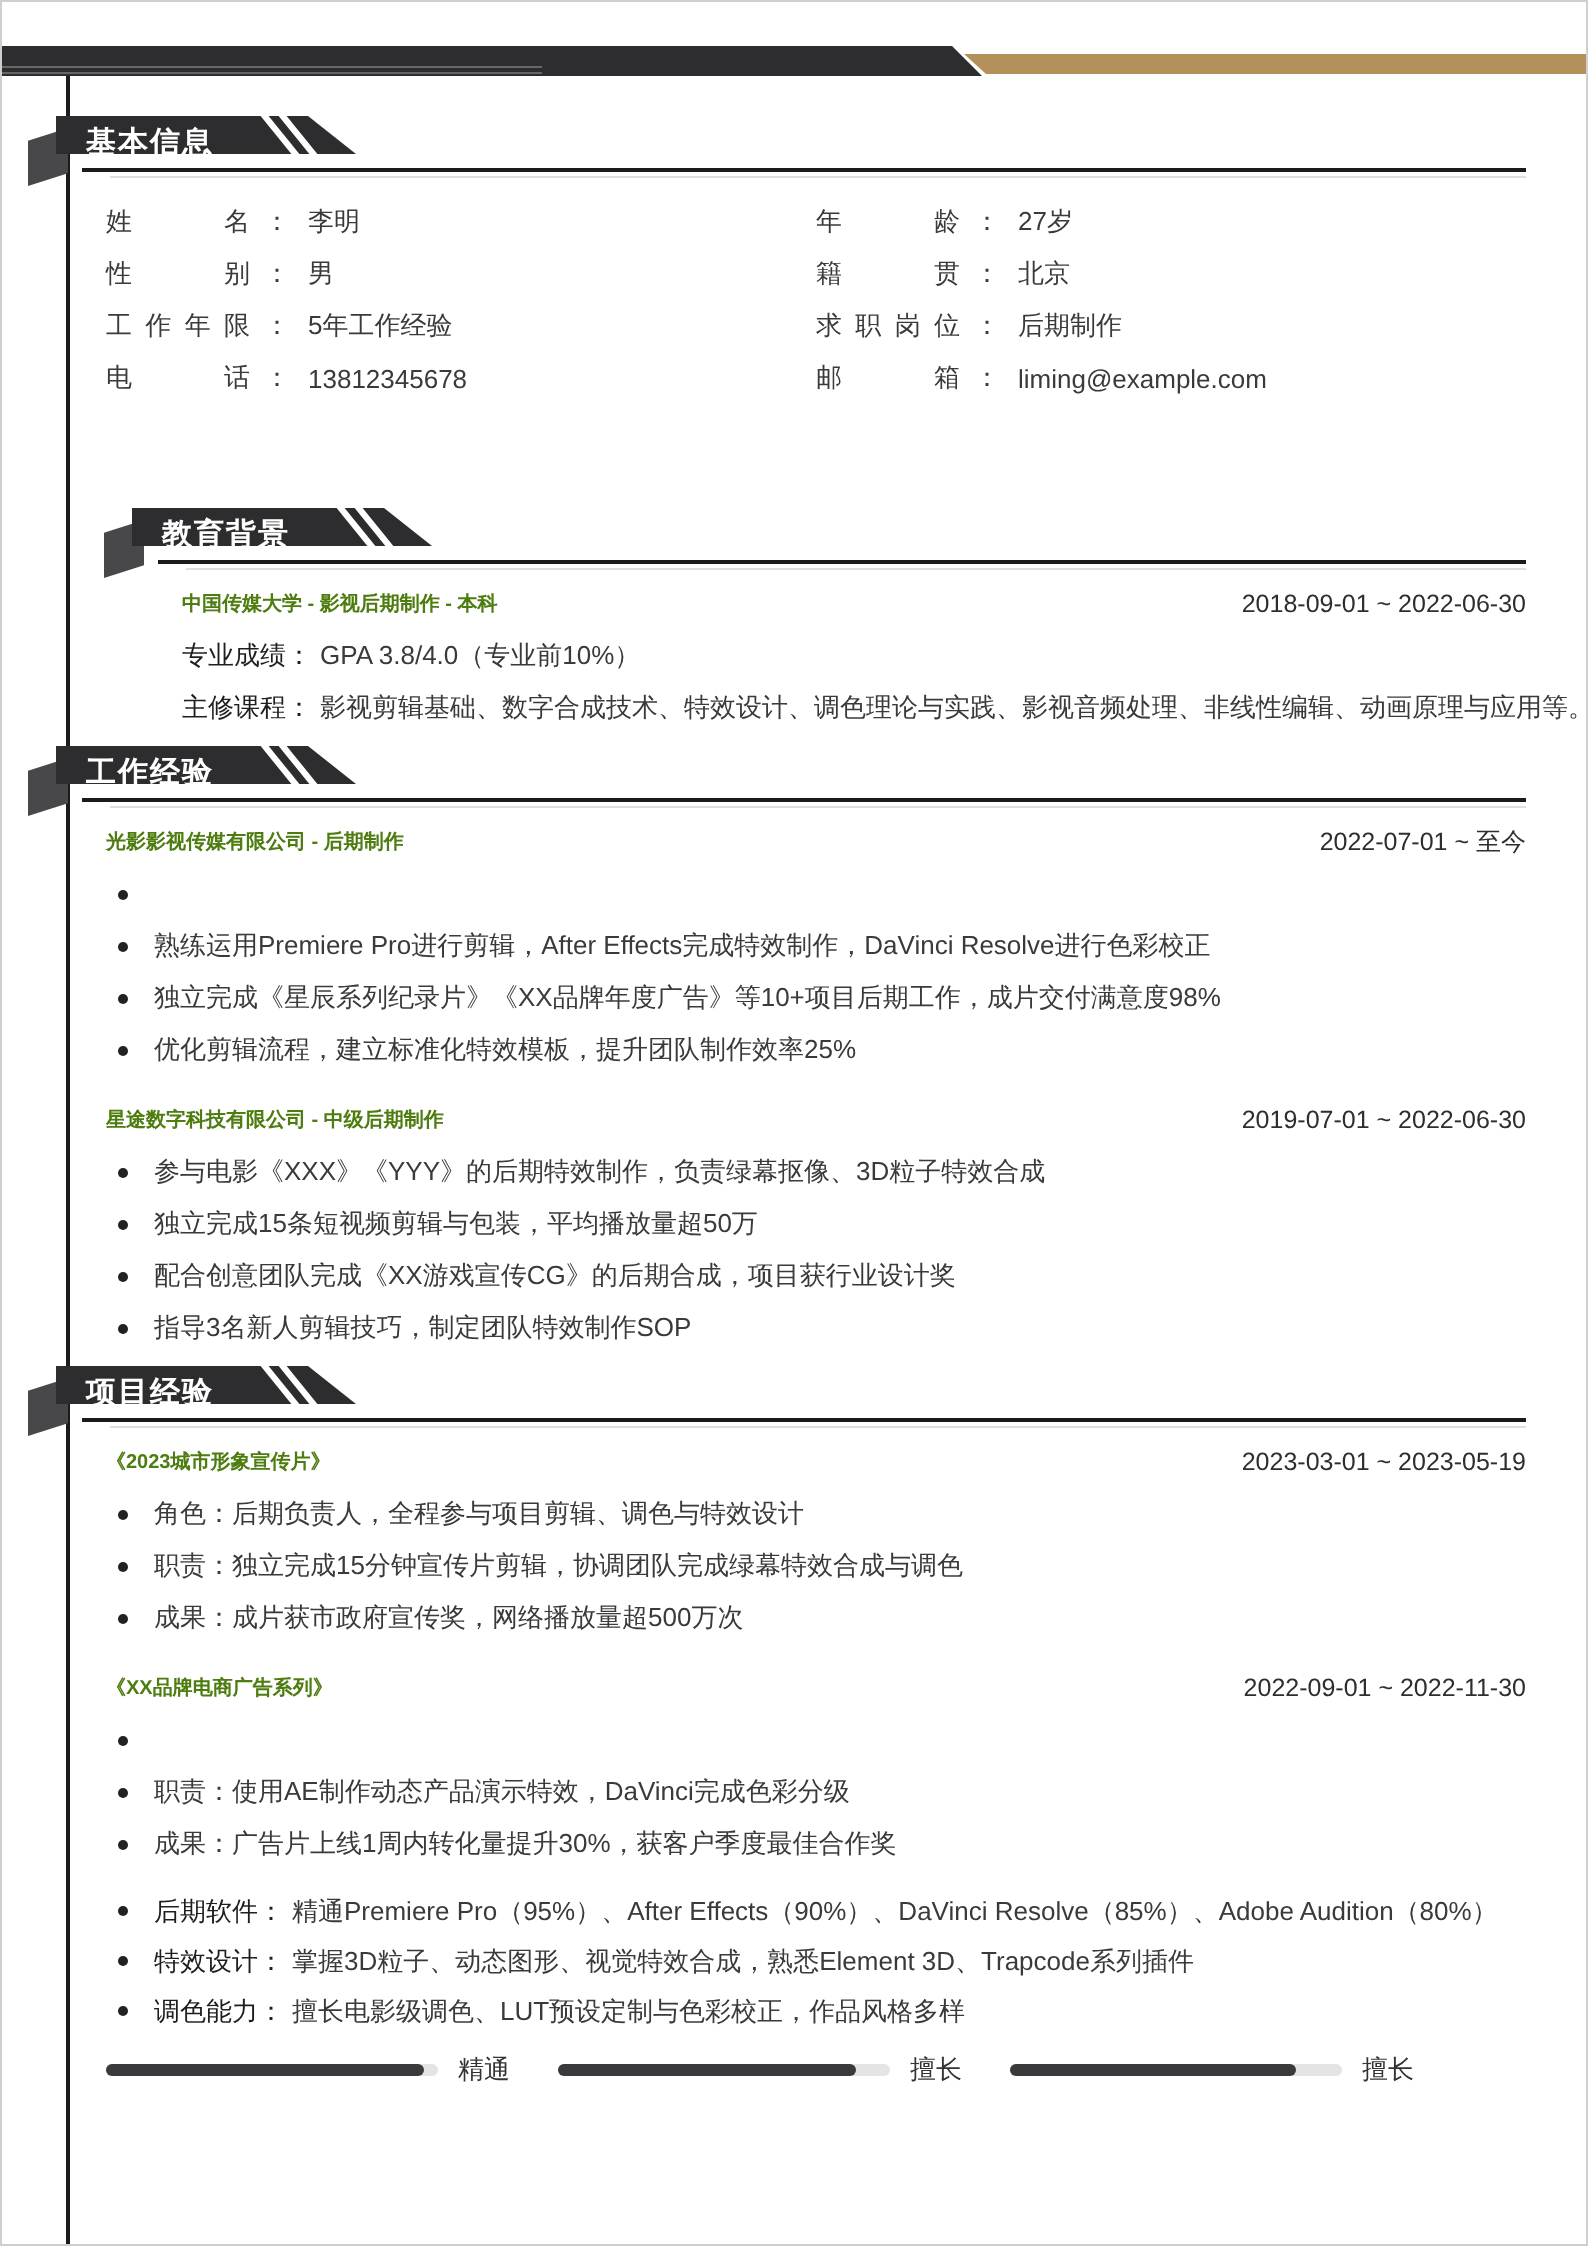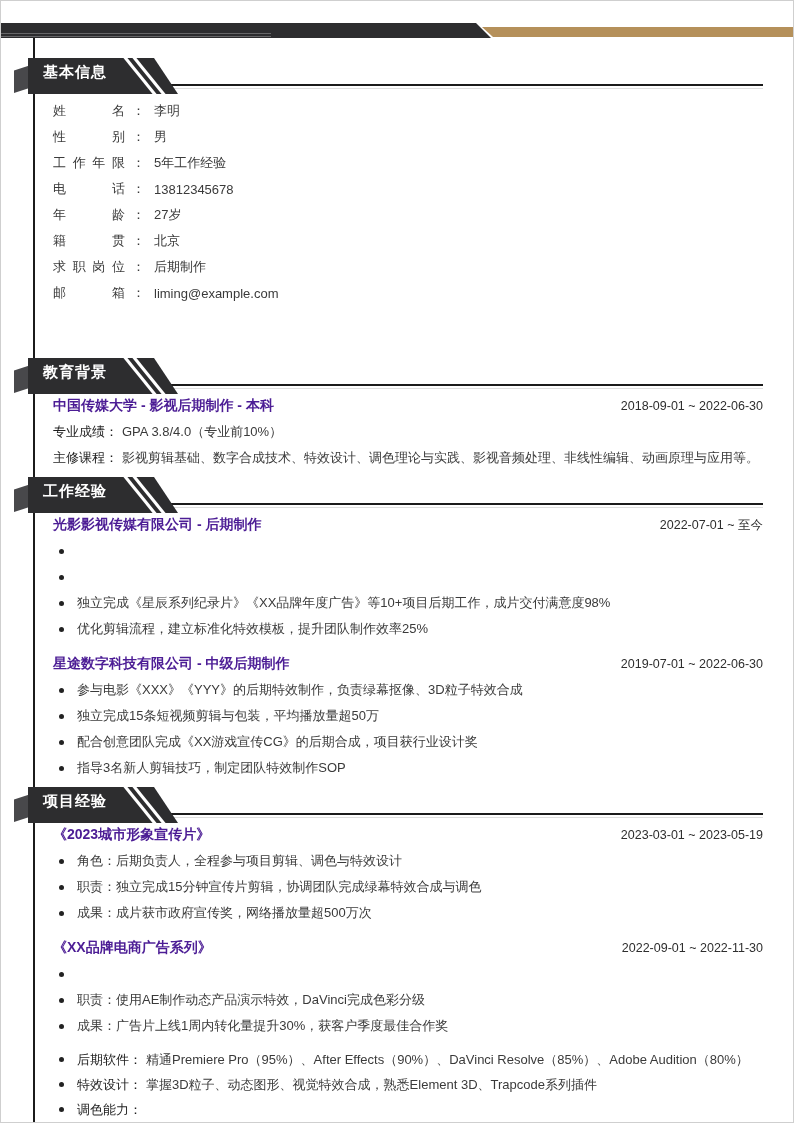--- a/index.html
+++ b/index.html
@@ -31,49 +31,49 @@
   
   .flow{ position:relative; padding-top:57px; }
   .sec-header{ position:relative; height:27px; }
   .sec-line{ position:absolute; left:40px; right:30px; bottom:-1px; height:2px; background:#1b1b1b; }
   .sec-line::after{ content:""; position:absolute; top:4px; left:14px; right:0; height:1px; background:#dedede; }
   .fold{
     position:absolute; left:13px; top:6px; width:20px; height:29px; background:#48484b;
     clip-path:polygon(0 22%, 100% 0, 100% 78%, 0 100%);
   }
   .banner{
-    position:absolute; left:27px; top:0; width:150px; height:36px;
+    position:absolute; left:27px; top:0; width:150px; height:19px;
     background:#2d2d2f; color:#fff; font-weight:bold; font-size:15px;
     line-height:27px; padding-left:15px; letter-spacing:1px;
     clip-path:polygon(0 0, calc(100% - 24px) 0, 100% 100%, 0 100%);
   }
   .stripe{ position:absolute; top:-6px; bottom:-6px; width:4px; background:#fff; transform:skewX(39deg); }
   .stripe.s1{ right:36px; } .stripe.s2{ right:27px; }
 
-  .content{ margin-left:52px; margin-right:30px;flex-direction:column; }
+  .content{ margin-left:52px; margin-right:30px; }
 
   
   .info-grid{ display:flex; margin-top:13px; }
   .info-col{ width:50%; }
   .info-row{ display:flex; align-items:center; height:26px; }
   .info-label{ width:72px; display:inline-block; text-align:justify; text-align-last:justify; }
   .info-colon{ margin:0 9px 0 7px; }
 
   .title-row{ display:flex; justify-content:space-between; align-items:center; height:26px; }
-  .doc-title{ font-weight:bold; color:#4c1d95; font-size:14px; }
+  .doc-title{ font-weight:bold; color:#4d7c0f; font-size:10px; }
   .date{ font-size:12.5px; color:#2e2e2e; }
   .kv-row{ display:flex; align-items:center; height:26px; }
   .kv-label{ font-weight:normal; color:#1e1e1e; margin-right:4px; white-space:nowrap; }
   .kv-text{ white-space:nowrap; }
 
   .bullet{ display:flex; align-items:center; height:26px; }
   .dot{ width:5px; height:5px; border-radius:50%; background:#222; margin:0 13px 0 6px; flex:none; }
   .bullet-text{ white-space:nowrap; }
 
-  .mt-sec-1{ margin-top:52px; } 
+  .mt-sec-1{ margin-top:52px;padding-left:38px; } 
   .mt-sec{ margin-top:6px; }
   .mt-content{ margin-top:8px; }
   .mt-block{ margin-top:9px; }
 
   .skills .bullet{ height:25px; }
 
   
   .legend{ display:flex; align-items:center; margin:8px 0 0 52px; }
   .legend-group{ display:flex; align-items:center; margin-right:24px; }
   .track{ width:166px; height:6px; background:#e4e4e4; border-radius:3px; position:relative; }
@@ -187,20 +187,21 @@
       <div>
         <div class="title-row">
           <span class="doc-title">光影影视传媒有限公司 - 后期制作</span>
           <span class="date">2022-07-01 ~ 至今</span>
         </div>
         <div class="bullet">
             <span class="dot"></span>
           </div>
         <div class="bullet">
             <span class="dot"></span>
+            <span class="bullet-text">熟练运用Premiere Pro进行剪辑，After Effects完成特效制作，DaVinci Resolve进行色彩校正</span>
           </div>
         <div class="bullet">
             <span class="dot"></span>
             <span class="bullet-text">独立完成《星辰系列纪录片》《XX品牌年度广告》等10+项目后期工作，成片交付满意度98%</span>
           </div>
         <div class="bullet">
             <span class="dot"></span>
             <span class="bullet-text">优化剪辑流程，建立标准化特效模板，提升团队制作效率25%</span>
           </div>
       </div>
@@ -286,20 +287,21 @@
           <span class="bullet-text">精通Premiere Pro（95%）、After Effects（90%）、DaVinci Resolve（85%）、Adobe Audition（80%）</span>
         </div>
       <div class="bullet">
           <span class="dot"></span>
           <span class="kv-label">特效设计：</span>
           <span class="bullet-text">掌握3D粒子、动态图形、视觉特效合成，熟悉Element 3D、Trapcode系列插件</span>
         </div>
       <div class="bullet">
           <span class="dot"></span>
           <span class="kv-label">调色能力：</span>
+          <span class="bullet-text">擅长电影级调色、LUT预设定制与色彩校正，作品风格多样</span>
         </div>
     </div>
     <div class="legend">
       <div class="legend-group">
         <div class="track">
             <div class="fill" style="width: 96%;"></div>
           </div>
         <span class="legend-label">精通</span>
       </div>
       <div class="legend-group">

